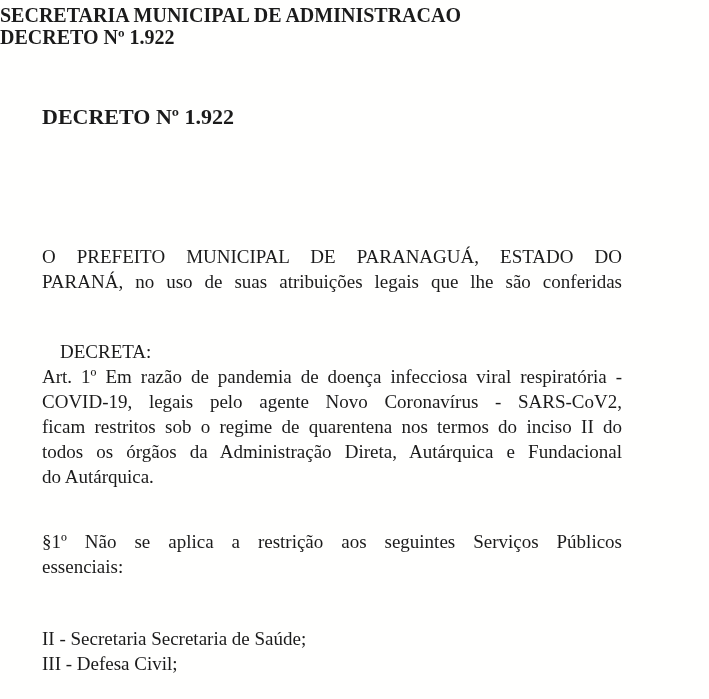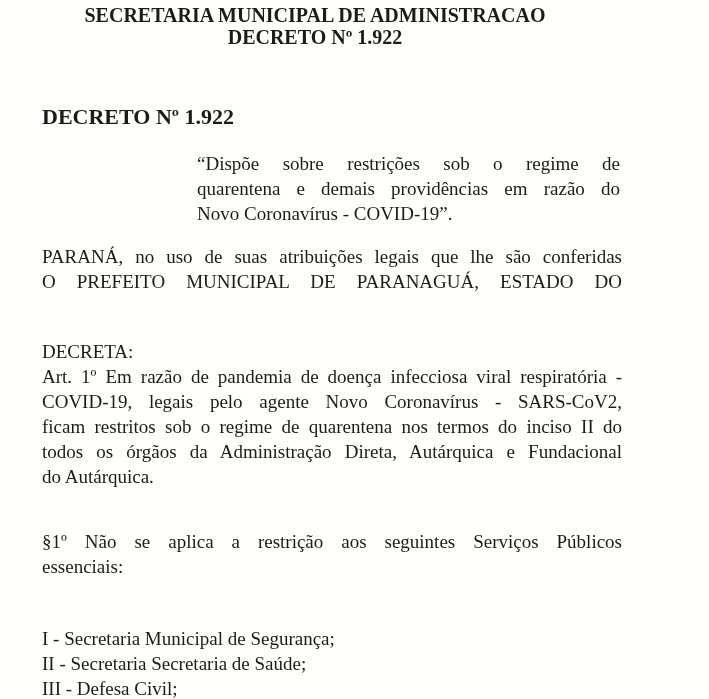--- a/index.html
+++ b/index.html
@@ -14,21 +14,21 @@
     background: #fffffe;
     color: #1b1b1b;
     font-family: "Liberation Serif", "DejaVu Serif", serif;
     overflow: hidden;
   }
   .doc-header {
     position: absolute;
     top: 4px;
     left: 0;
     width: 630px;
-    text-align: center;
+    text-align: left;
     font-weight: bold;
     font-size: 20px;
     line-height: 22px;
   }
   .decree-title {
     position: absolute;
     top: 105px;
     left: 42px;
     width: 580px;
     font-weight: bold;
@@ -50,64 +50,58 @@
     text-align: justify;
     text-align-last: justify;
     word-spacing: -1px;
   }
   .quote-block {
     left: 197px;
     width: 423px;
   }
   .q-top    { top: 151px; }
   .pre-top  { top: 244px; }
-  .dec-top  { top: 339px; }
+  .dec-top  { top: 339px; margin-left: 18px; }
   .art-top  { top: 364px; }
   .par-top  { top: 529px; }
   .list-top { top: 626px; }
 </style>
 </head>
 <body>
 
 <div class="page">
 
   <div class="doc-header">
     <div class="line">SECRETARIA MUNICIPAL DE ADMINISTRACAO</div>
     <div class="line">DECRETO Nº 1.922</div>
   </div>
 
   <div class="decree-title">DECRETO Nº 1.922</div>
 
-  <div class="block quote-block q-top">
-    <div class="line just">“Dispõe sobre restrições sob o regime de</div>
-    <div class="line just">quarentena e demais providências em razão do</div>
-    <div class="line">Novo Coronavírus - COVID-19”.</div>
-  </div>
 
   <div class="block pre-top">
+    <div class="line just">O PREFEITO MUNICIPAL DE PARANAGUÁ, ESTADO DO</div>
     <div class="line just">PARANÁ, no uso de suas atribuições legais que lhe são conferidas</div>
-    <div class="line just">O PREFEITO MUNICIPAL DE PARANAGUÁ, ESTADO DO</div>
   </div>
 
   <div class="block dec-top">
     <div class="line">DECRETA:</div>
   </div>
 
   <div class="block art-top">
     <div class="line just">Art. 1º Em razão de pandemia de doença infecciosa viral respiratória -</div>
     <div class="line just">COVID-19, legais pelo agente Novo Coronavírus - SARS-CoV2,</div>
     <div class="line just">ficam restritos sob o regime de quarentena nos termos do inciso II do</div>
     <div class="line just">todos os órgãos da Administração Direta, Autárquica e Fundacional</div>
     <div class="line">do Autárquica.</div>
   </div>
 
   <div class="block par-top">
     <div class="line just">§1º Não se aplica a restrição aos seguintes Serviços Públicos</div>
     <div class="line">essenciais:</div>
   </div>
 
   <div class="block list-top">
-    <div class="line">I - Secretaria Municipal de Segurança;</div>
     <div class="line">II - Secretaria Secretaria de Saúde;</div>
     <div class="line">III - Defesa Civil;</div>
   </div>
 
 </div>
 
 </body></html>

